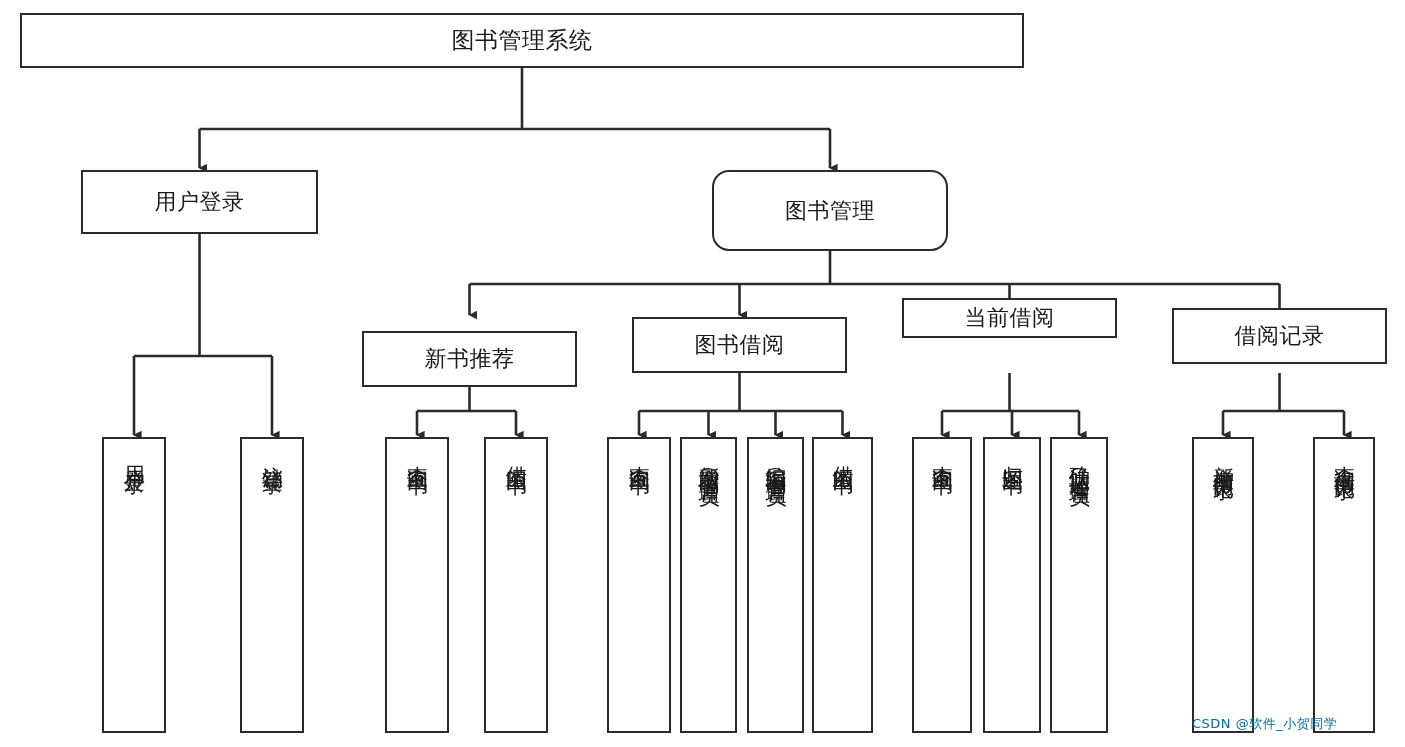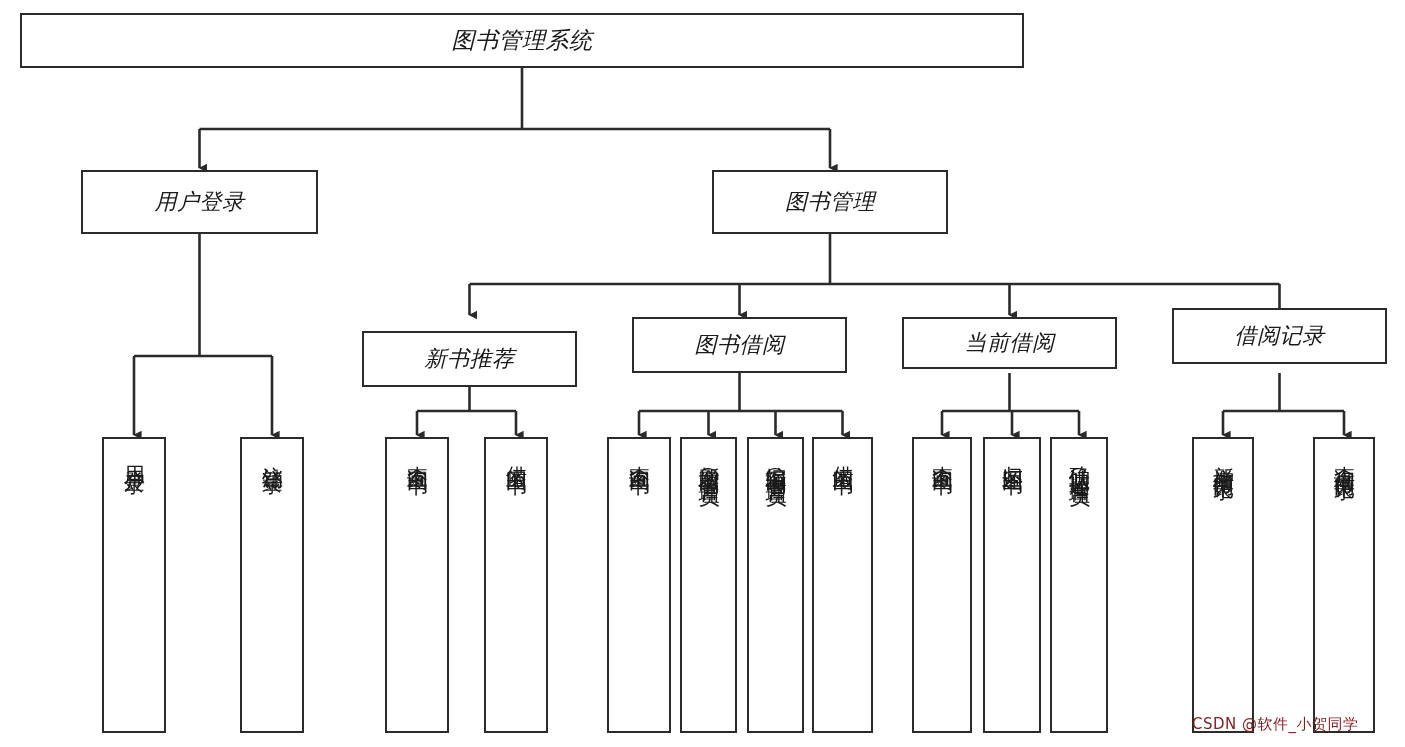--- a/index.html
+++ b/index.html
@@ -38,42 +38,41 @@
   }
   .node-label {
     color: #1a1a1a;
     line-height: 1.18;
     letter-spacing: 0.5px;
     text-align: center;
     white-space: nowrap;
   }
   .node.horiz .node-label {
     font-size: 22px;
-    font-style: italic;
   }
   .node.root .node-label {
     font-size: 23px;
   }
   .node.vert {
     align-items: flex-start;
     justify-content: center;
     padding-top: 10px;
   }
   .node.vert .node-label {
     writing-mode: vertical-rl;
     text-orientation: upright;
     font-size: 21px;
     letter-spacing: 3px;
     line-height: 1;
     white-space: normal;
   }
   .watermark {
     position: absolute;
-    color: #7f1d1d;
-    font-size: 15px;
+    color: #0369a1;
+    font-size: 13px;
     letter-spacing: 0.5px;
     white-space: nowrap;
     user-select: none;
   }
 </style>
 </head>
 <body>
 
 <div id="diagram-root">
 
@@ -120,30 +119,30 @@
       </g>
   </svg>
 
   <div id="node-layer">
       <div class="node horiz root" style="left: 20px; top: 13px; width: 1004px; height: 55px;">
         <span class="node-label">图书管理系统</span>
       </div>
       <div class="node horiz" style="left: 81px; top: 170px; width: 237px; height: 64px;">
         <span class="node-label">用户登录</span>
       </div>
-      <div class="node horiz" style="left: 712px; top: 170px; width: 236px; height: 64px;">
+      <div class="node horiz" style="left: 712px; top: 170px; width: 236px; height: 81px; border-radius: 17px;">
         <span class="node-label">图书管理</span>
       </div>
       <div class="node horiz" style="left: 362px; top: 331px; width: 215px; height: 56px;">
         <span class="node-label">新书推荐</span>
       </div>
       <div class="node horiz" style="left: 632px; top: 317px; width: 215px; height: 56px;">
         <span class="node-label">图书借阅</span>
       </div>
-      <div class="node horiz" style="left: 902px; top: 317px; width: 215px; height: 52px;">
+      <div class="node horiz" style="left: 902px; top: 298px; width: 215px; height: 40px;">
         <span class="node-label">当前借阅</span>
       </div>
       <div class="node horiz" style="left: 1172px; top: 308px; width: 215px; height: 56px;">
         <span class="node-label">借阅记录</span>
       </div>
       <div class="node vert" style="left: 102px; top: 437px; width: 64px; height: 296px;">
         <span class="node-label">用户登录</span>
       </div>
       <div class="node vert" style="left: 240px; top: 437px; width: 64px; height: 296px;">
         <span class="node-label">注销登录</span>

